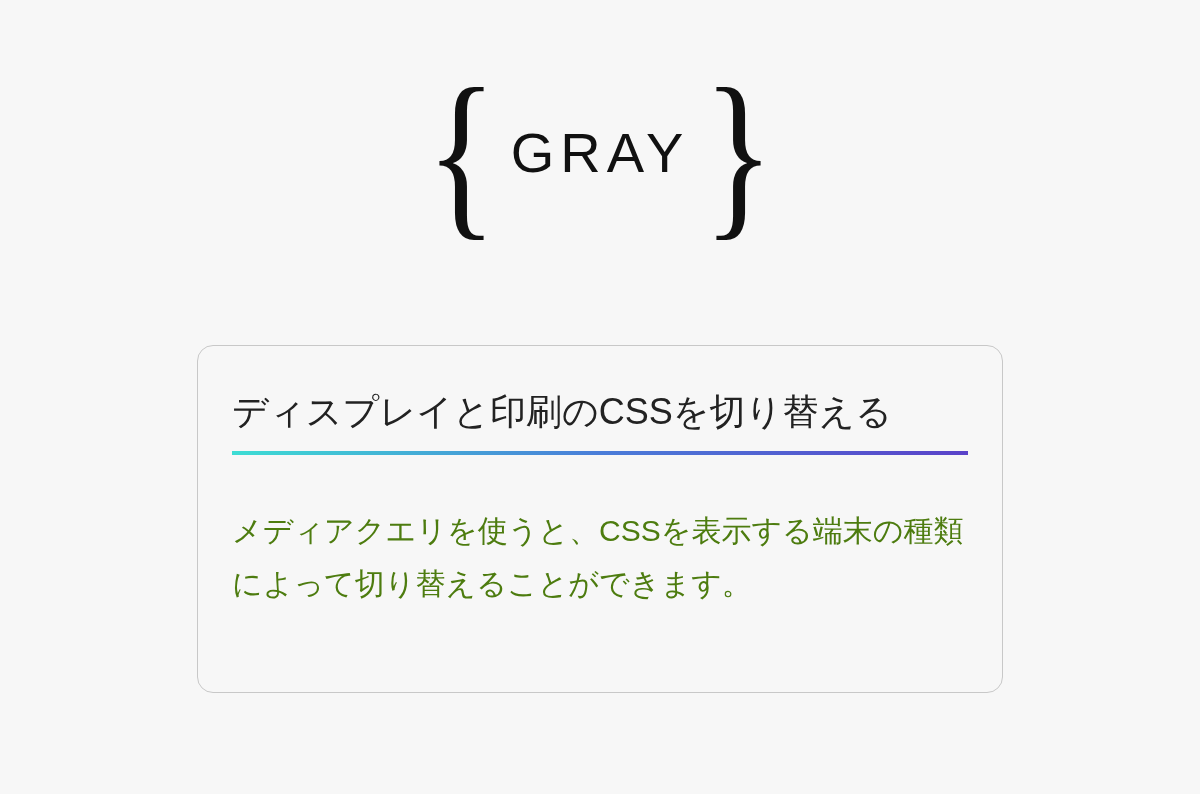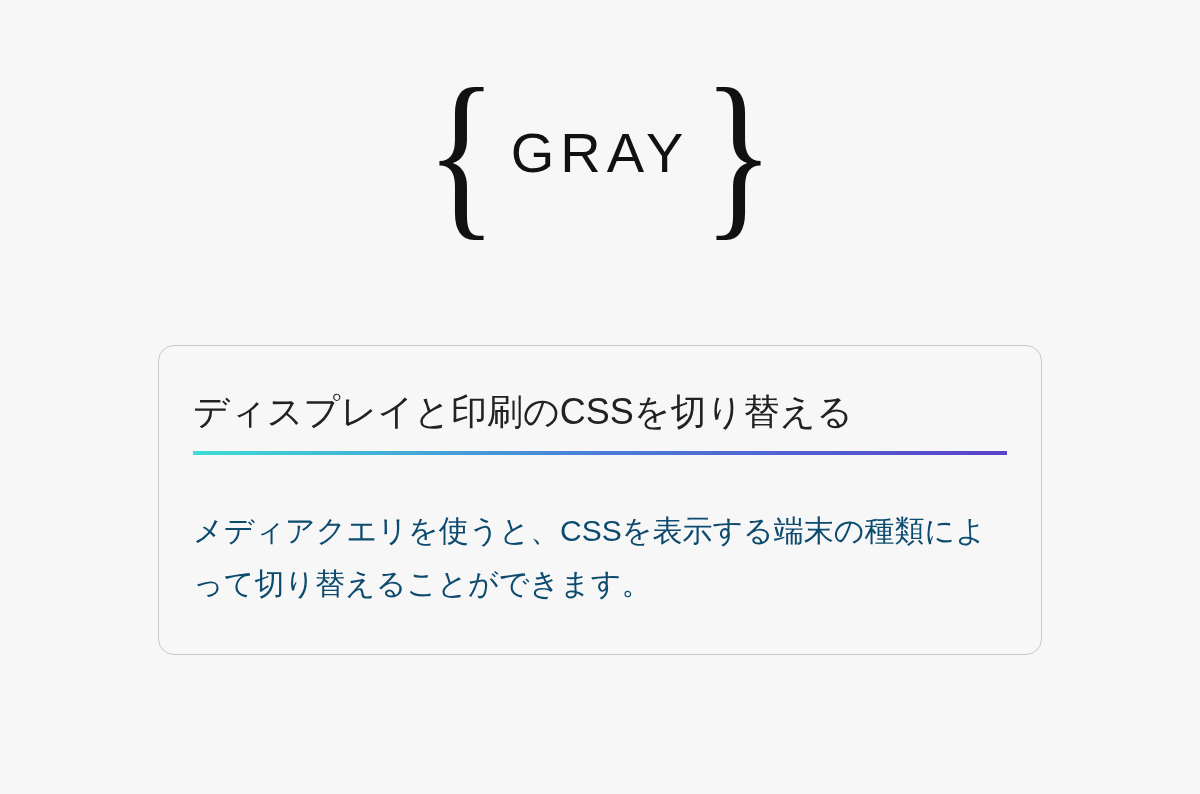--- a/index.html
+++ b/index.html
@@ -40,39 +40,39 @@
       line-height: 0.95;
       padding: 0 5px;
     }
     .logo-text span {
       font-size: 56px;
       letter-spacing: 6px;
       font-weight: 400;
       color: #111;
     }
     .card {
-      width: 884px;
+      width: 806px;
       margin: 0 auto;
       border: 1px solid #c8c8c8;
       border-radius: 16px;
-      padding: 42px 34px 44px 34px;
+      padding: 42px 34px 82px 34px;
       background: #f7f7f7;
     }
     .title {
       font-size: 36px;
       color: #222;
       font-weight: 400;
       padding-bottom: 14px;
       border-bottom: 4px solid;
       border-image: linear-gradient(90deg, #3dddd4 0%, #4a7dd9 50%, #5a42c9 100%) 1;
       margin-bottom: 50px;
     }
     .body-text {
       font-size: 30px;
-      color: #0c4a6e;
+      color: #4d7c0f;
       line-height: 1.75;
       font-weight: 400;
     }
   </style>
 </head>
 <body>
 
 <div class="logo">
   <div class="logo-inner">
     <span class="brace-left">{</span>

